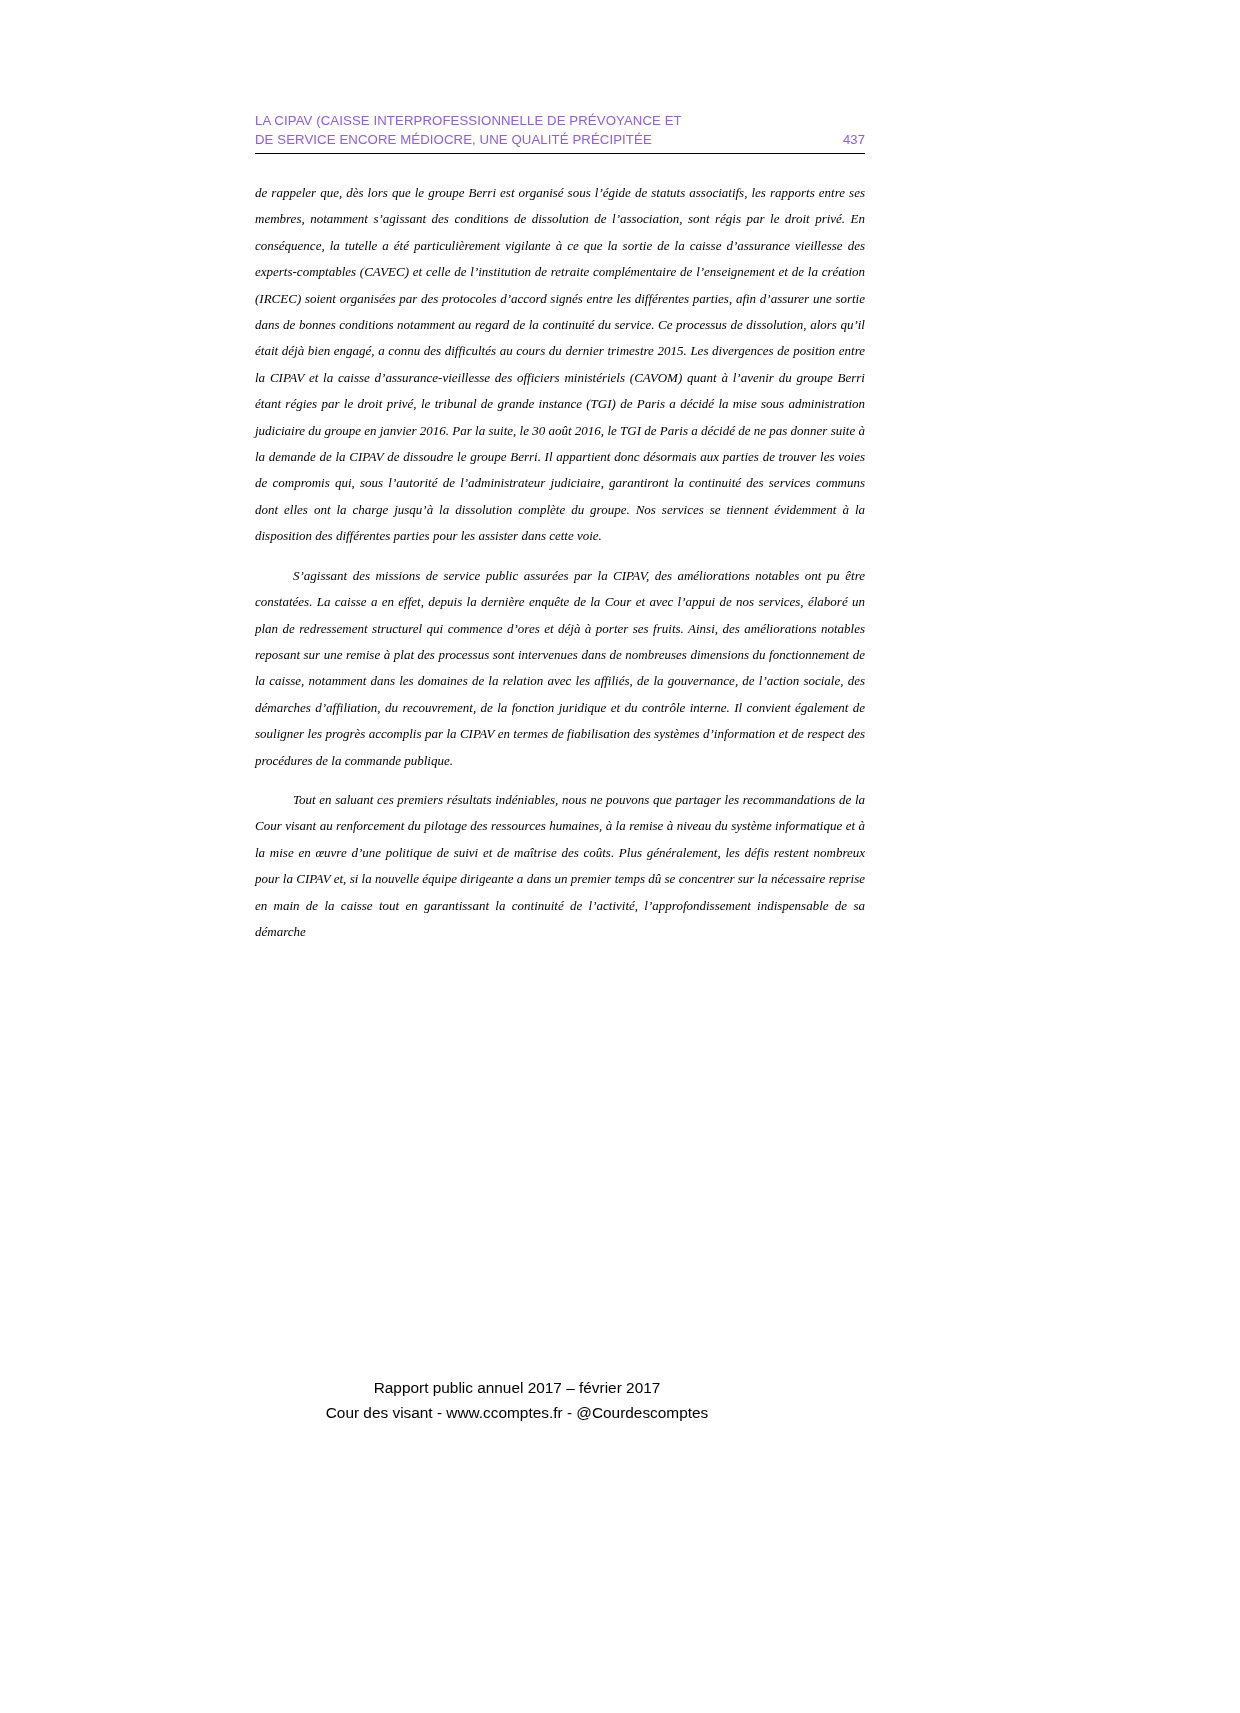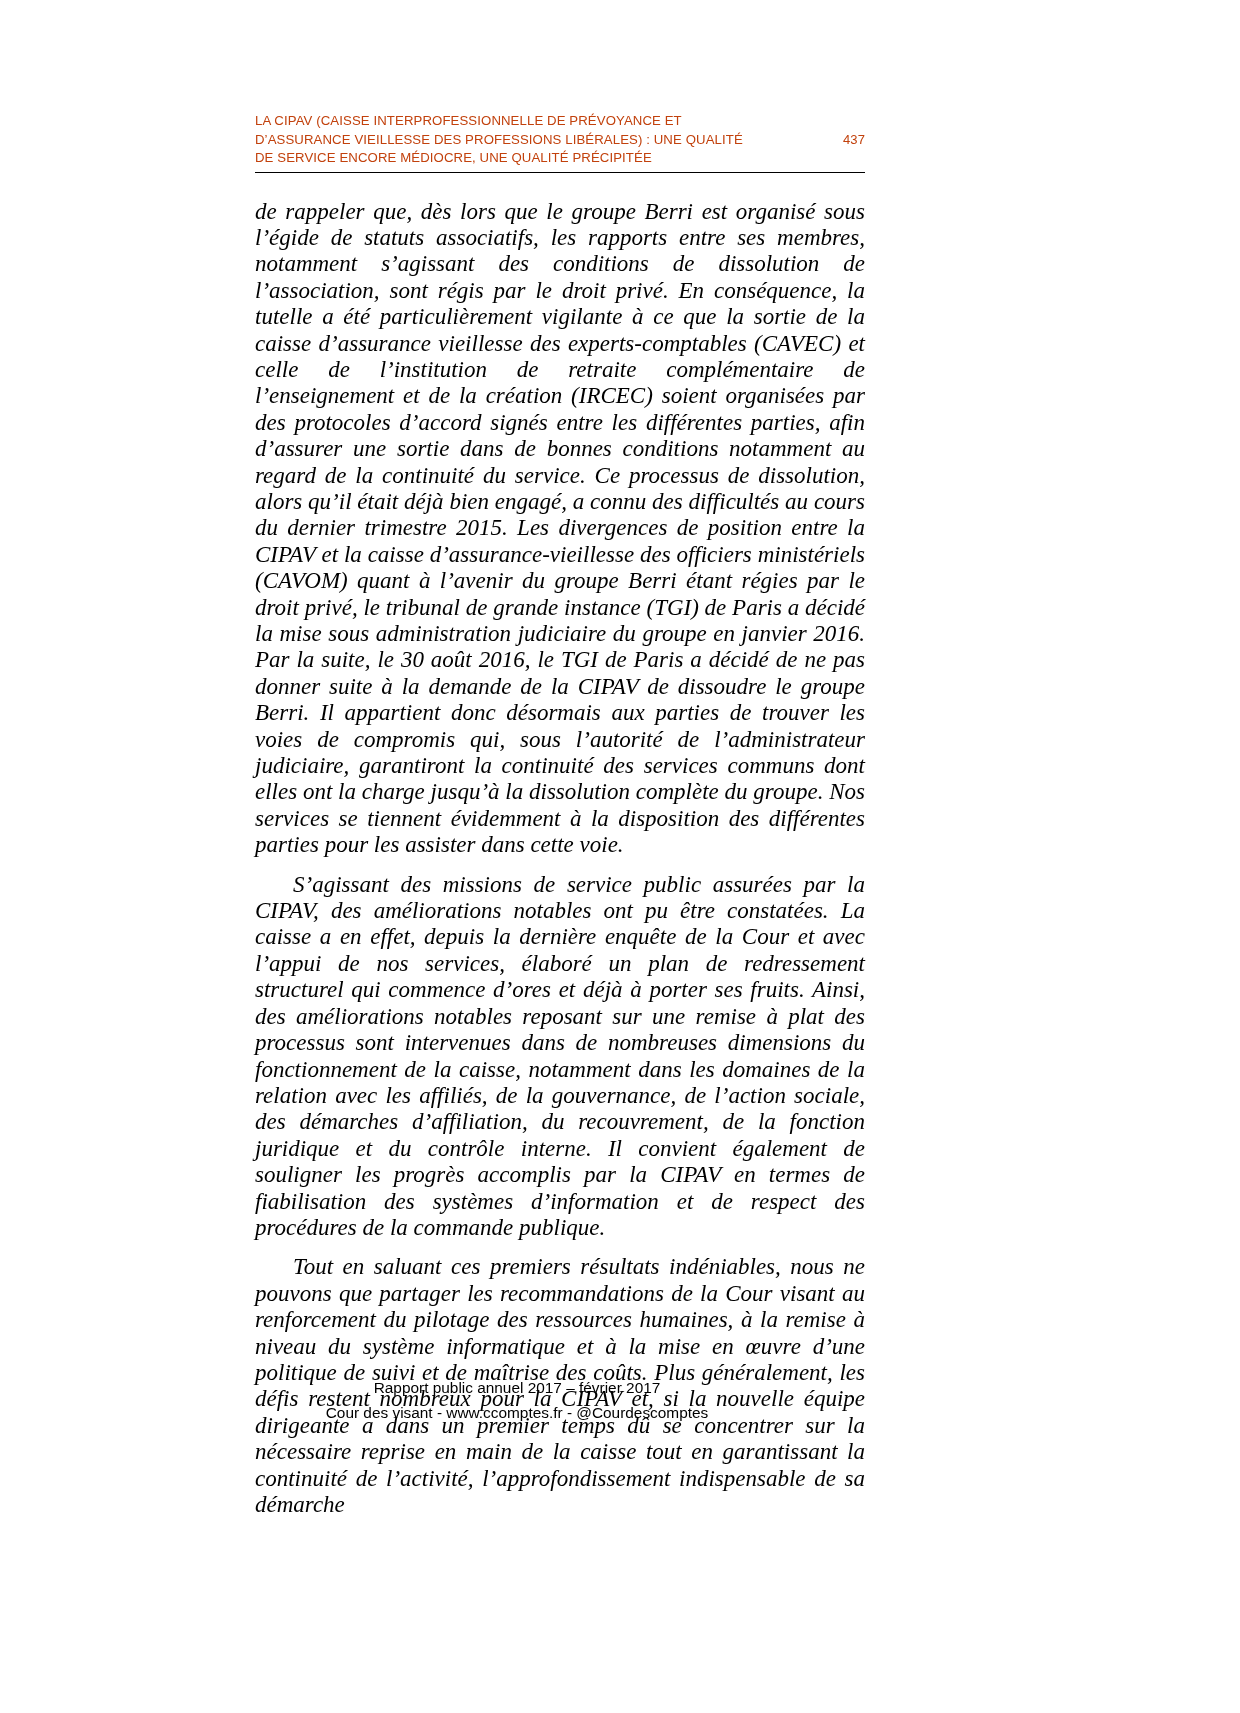--- a/index.html
+++ b/index.html
@@ -28,21 +28,21 @@
     top: 112px;
     width: 610px;
   }
   
   .runhead {
     position: relative;
     font-family: "Liberation Sans", sans-serif;
     font-size: 13.2px;
     line-height: 18.5px;
     letter-spacing: 0.1px;
-    color: #c2410c;
+    color: #8b5cf6;
     padding-bottom: 4px;
     border-bottom: 1.3px solid #000;
     width: 610px;
   }
   .runhead-lines {
     width: 520px;
   }
   .runhead-line {
     display: block;
     white-space: nowrap;
@@ -55,21 +55,21 @@
     font-size: 13px;
   }
   
   .body-text {
     margin-top: 26px;
   }
   p.para {
     margin: 0 0 0 0;
     font-family: "Liberation Serif", serif;
     font-style: italic;
-    font-size: 23px;
+    font-size: 13px;
     line-height: 26.4px;
     text-align: justify;
     text-justify: inter-word;
     hyphens: none;
   }
   p.para + p.para {
     margin-top: 13px;
   }
   p.indent {
     text-indent: 38px;
@@ -93,21 +93,20 @@
 </head>
 <body>
 
 <div class="page">
 
   <div class="content">
 
     <div class="runhead">
       <div class="runhead-lines">
         <span class="runhead-line">LA CIPAV (CAISSE INTERPROFESSIONNELLE DE PRÉVOYANCE ET</span>
-        <span class="runhead-line">D’ASSURANCE VIEILLESSE DES PROFESSIONS LIBÉRALES) : UNE QUALITÉ</span>
         <span class="runhead-line">DE SERVICE ENCORE MÉDIOCRE, UNE QUALITÉ PRÉCIPITÉE</span>
       </div>
       <span class="folio">437</span>
     </div>
 
     <div class="body-text">
       <p class="para">de rappeler que, dès lors que le groupe Berri est organisé sous l’égide de statuts associatifs, les rapports entre ses membres, notamment s’agissant des conditions de dissolution de l’association, sont régis par le droit privé. En conséquence, la tutelle a été particulièrement vigilante à ce que la sortie de la caisse d’assurance vieillesse des experts-comptables (CAVEC) et celle de l’institution de retraite complémentaire de l’enseignement et de la création (IRCEC) soient organisées par des protocoles d’accord signés entre les différentes parties, afin d’assurer une sortie dans de bonnes conditions notamment au regard de la continuité du service. Ce processus de dissolution, alors qu’il était déjà bien engagé, a connu des difficultés au cours du dernier trimestre 2015. Les divergences de position entre la CIPAV et la caisse d’assurance-vieillesse des officiers ministériels (CAVOM) quant à l’avenir du groupe Berri étant régies par le droit privé, le tribunal de grande instance (TGI) de Paris a décidé la mise sous administration judiciaire du groupe en janvier 2016. Par la suite, le 30 août 2016, le TGI de Paris a décidé de ne pas donner suite à la demande de la CIPAV de dissoudre le groupe Berri. Il appartient donc désormais aux parties de trouver les voies de compromis qui, sous l’autorité de l’administrateur judiciaire, garantiront la continuité des services communs dont elles ont la charge jusqu’à la dissolution complète du groupe. Nos services se tiennent évidemment à la disposition des différentes parties pour les assister dans cette voie.</p>
       <p class="para indent">S’agissant des missions de service public assurées par la CIPAV, des améliorations notables ont pu être constatées. La caisse a en effet, depuis la dernière enquête de la Cour et avec l’appui de nos services, élaboré un plan de redressement structurel qui commence d’ores et déjà à porter ses fruits. Ainsi, des améliorations notables reposant sur une remise à plat des processus sont intervenues dans de nombreuses dimensions du fonctionnement de la caisse, notamment dans les domaines de la relation avec les affiliés, de la gouvernance, de l’action sociale, des démarches d’affiliation, du recouvrement, de la fonction juridique et du contrôle interne. Il convient également de souligner les progrès accomplis par la CIPAV en termes de fiabilisation des systèmes d’information et de respect des procédures de la commande publique.</p>
       <p class="para indent">Tout en saluant ces premiers résultats indéniables, nous ne pouvons que partager les recommandations de la Cour visant au renforcement du pilotage des ressources humaines, à la remise à niveau du système informatique et à la mise en œuvre d’une politique de suivi et de maîtrise des coûts. Plus généralement, les défis restent nombreux pour la CIPAV et, si la nouvelle équipe dirigeante a dans un premier temps dû se concentrer sur la nécessaire reprise en main de la caisse tout en garantissant la continuité de l’activité, l’approfondissement indispensable de sa démarche</p>
     </div>

